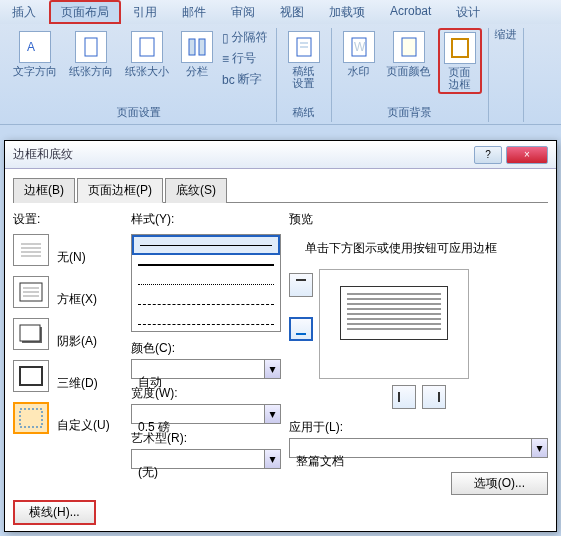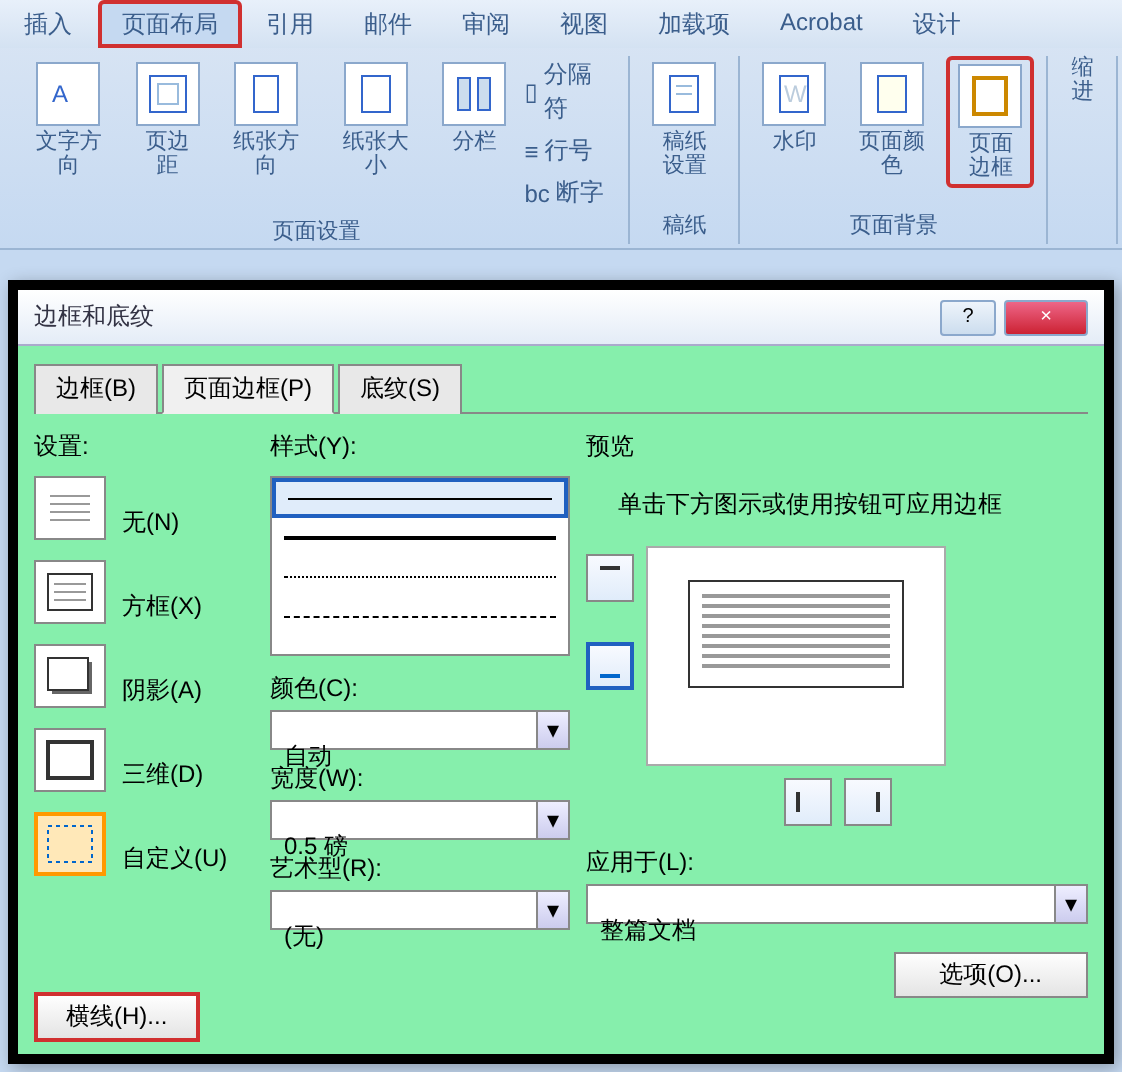--- a/index.html
+++ b/index.html
@@ -13,21 +13,21 @@
 .group{border-right:1px solid #9bb5d3;padding:0 6px;display:flex;flex-direction:column;align-items:center}
 .group-items{display:flex;gap:2px;flex:1;align-items:flex-start}
 .rbtn{display:flex;flex-direction:column;align-items:center;padding:2px 4px;border:1px solid transparent;border-radius:3px;cursor:pointer;gap:2px}
 .rbtn.hl{border:2px solid #d03030}
 .ricon{width:32px;height:32px;background:#fff;border:1px solid #8ba8cc;display:flex;align-items:center;justify-content:center}
 .ricon svg{width:24px;height:24px}
 .rlabel{font-size:11px;color:#3b5e8c;text-align:center;line-height:12px}
 .group-label{font-size:11px;color:#3b5e8c;text-align:right;padding:2px 0}
 .small-col{display:flex;flex-direction:column;gap:2px;font-size:11px;color:#3b5e8c}
 .small-item{display:flex;align-items:center;gap:3px;padding:1px 2px;cursor:pointer}
-.dialog{position:absolute;top:140px;left:4px;right:4px;bottom:4px;background:#86efac;border:5px solid #000000;box-shadow:2px 2px 8px rgba(0,0,0,.3)}
+.dialog{position:absolute;top:140px;left:4px;right:4px;bottom:4px;background:#ffffff;border:1px solid #000000;box-shadow:2px 2px 8px rgba(0,0,0,.3)}
 .titlebar{background:linear-gradient(to bottom,#fff,#e4ecf7);height:28px;display:flex;align-items:center;padding:0 8px;border-bottom:1px solid #aac}
 .titlebar-title{flex:1;color:#334}
 .titlebar-btns{display:flex;gap:4px}
 .tbtn{width:28px;height:18px;border:1px solid #8ba8cc;border-radius:2px;display:flex;align-items:center;justify-content:center;font-size:10px;cursor:pointer}
 .tbtn.close{background:linear-gradient(to bottom,#e68,#c23);color:#fff;width:42px}
 .tbtn.help{background:linear-gradient(to bottom,#eef4fb,#cde)}
 .dlg-tabs{display:flex;margin:8px 8px 0;border-bottom:1px solid #888}
 .dlg-tab{padding:3px 10px;border:1px solid #888;border-bottom:none;margin-right:2px;background:#e8e8e8;cursor:pointer;position:relative;top:1px}
 .dlg-tab.active{background:#f0f0f0;border-bottom:1px solid #f0f0f0}
 .dlg-body{display:flex;padding:8px;gap:8px;height:calc(100% - 110px)}
@@ -86,29 +86,20 @@
             <div class="ricon">
               <svg viewBox="0 0 24 24">
                 <text x="4" y="16" font-size="14" fill="#36c">A</text>
               </svg>
             </div>
             <div class="rlabel">文字方向</div>
           </div>
         <div class="rbtn">
             <div class="ricon">
               <svg viewBox="0 0 24 24">
-                <rect x="3" y="3" width="18" height="18" fill="none" stroke="#36c"></rect>
-                <rect x="7" y="7" width="10" height="10" fill="none" stroke="#9bd"></rect>
-              </svg>
-            </div>
-            <div class="rlabel">页边距</div>
-          </div>
-        <div class="rbtn">
-            <div class="ricon">
-              <svg viewBox="0 0 24 24">
                 <rect x="6" y="3" width="12" height="18" fill="#fff" stroke="#36c"></rect>
               </svg>
             </div>
             <div class="rlabel">纸张方向</div>
           </div>
         <div class="rbtn">
             <div class="ricon">
               <svg viewBox="0 0 24 24">
                 <rect x="5" y="3" width="14" height="18" fill="#fff" stroke="#36c"></rect>
               </svg>

